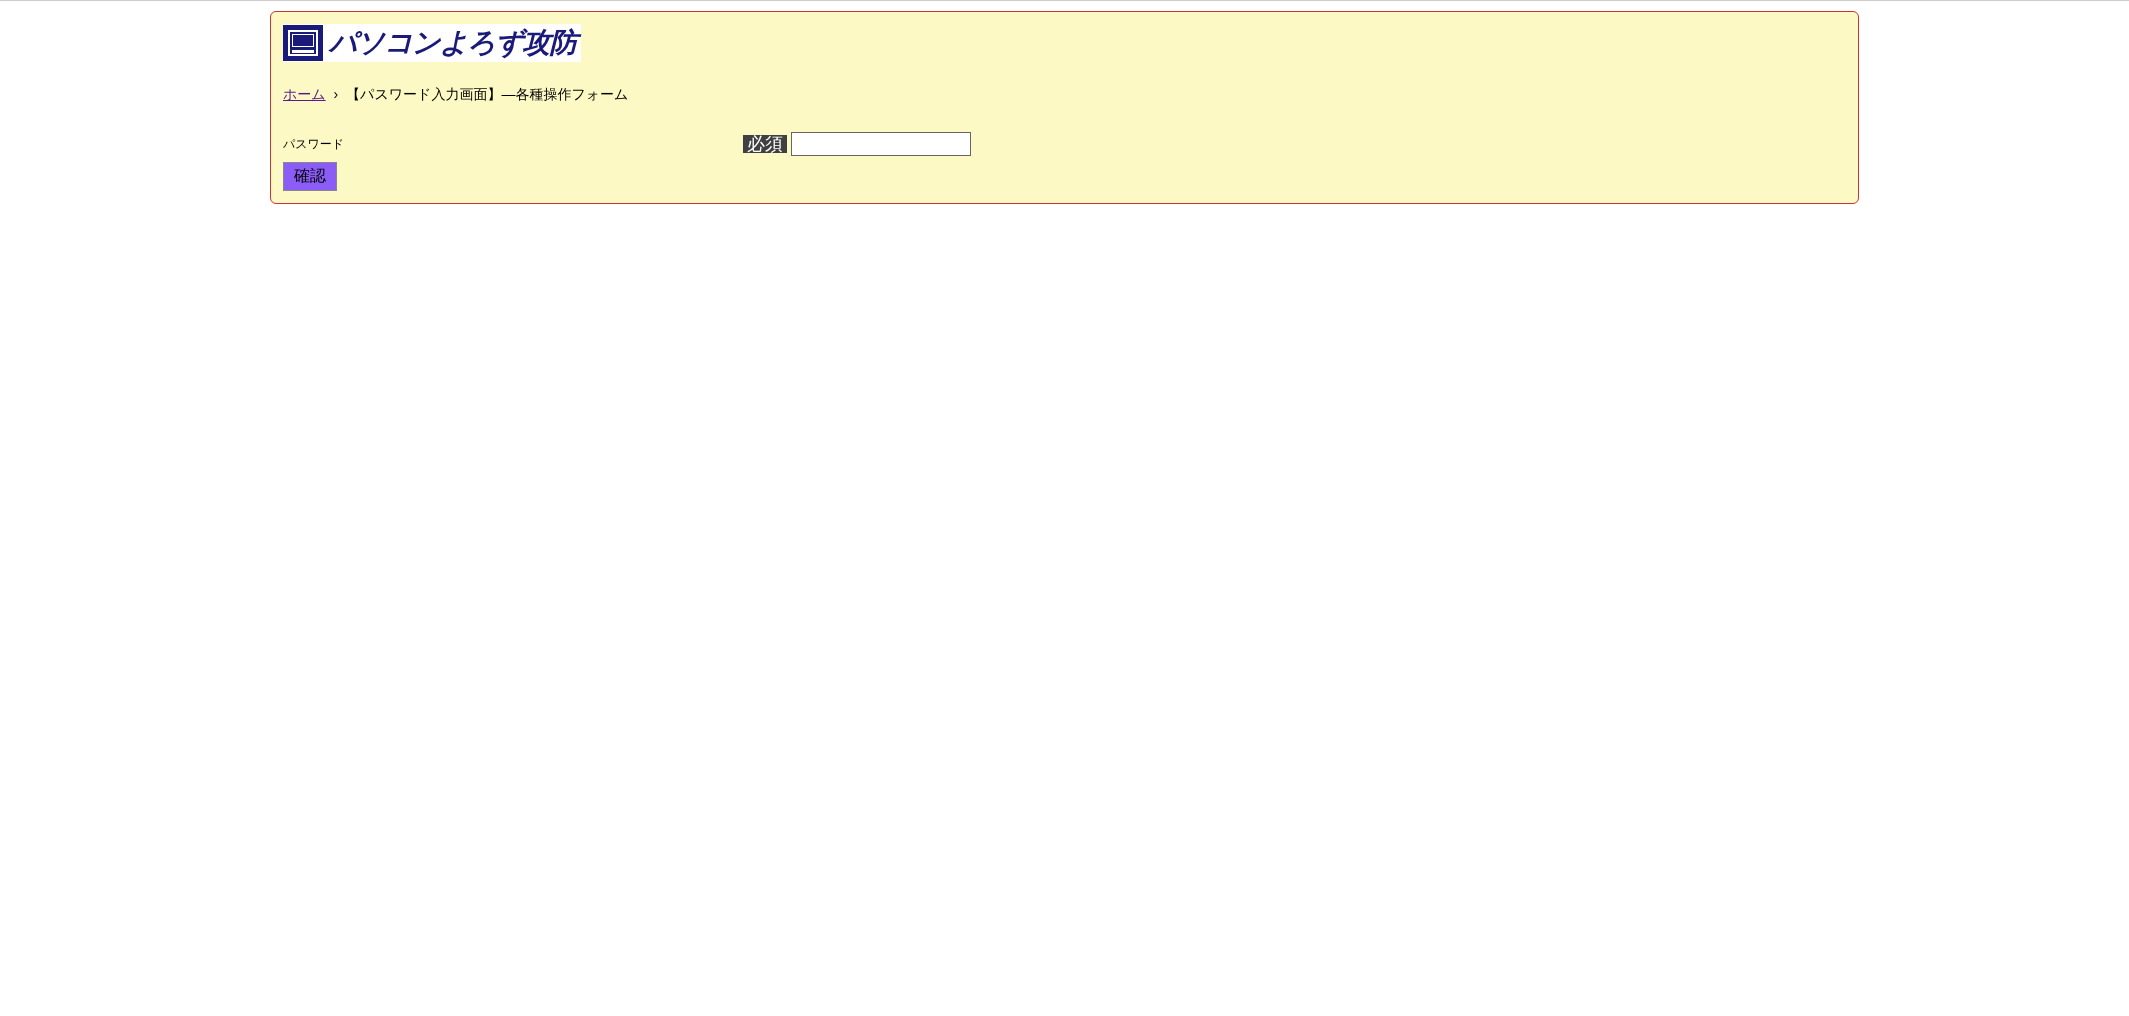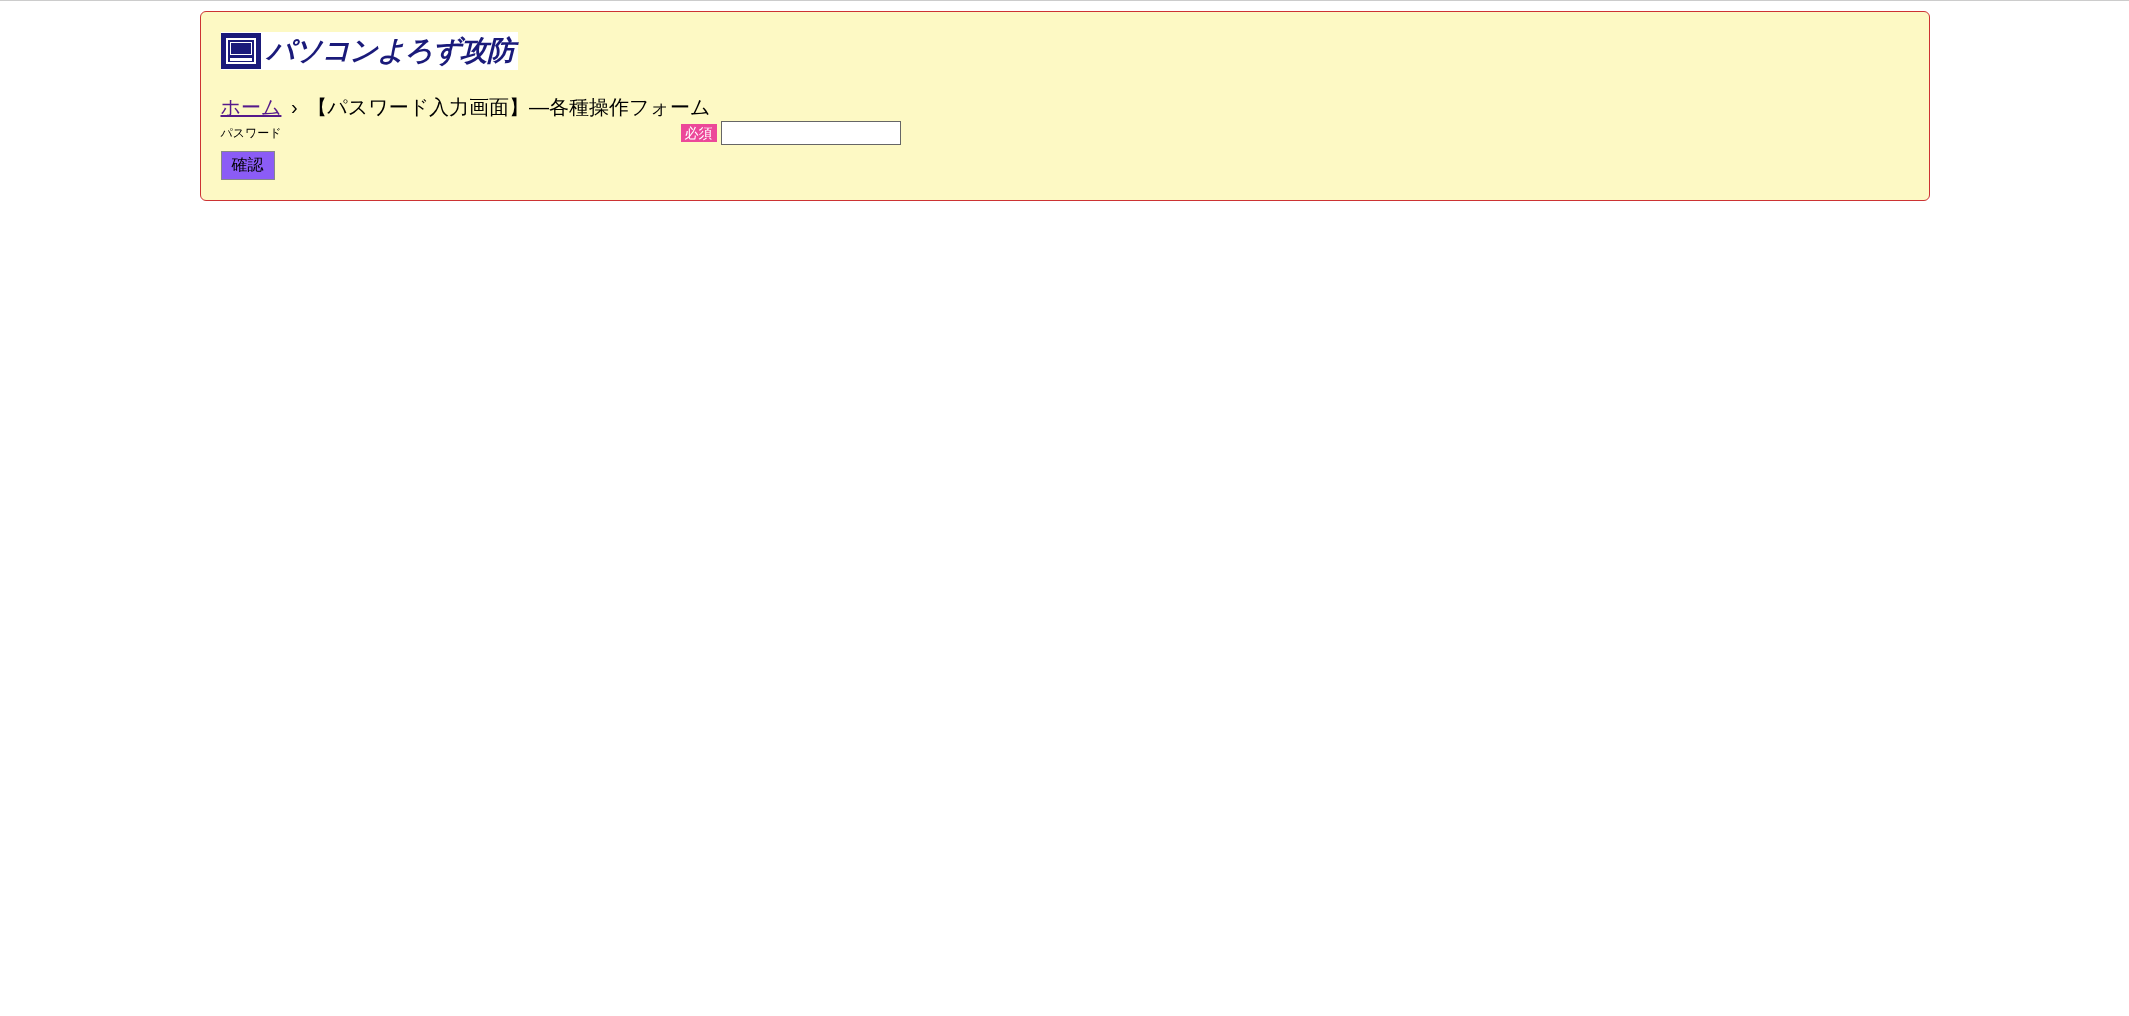--- a/index.html
+++ b/index.html
@@ -7,25 +7,25 @@
       padding: 0;
       box-sizing: border-box;
     }
     body {
       font-family: "MS PGothic", "Hiragino Kaku Gothic Pro", Meiryo, sans-serif;
       background: #fff;
       border-top: 1px solid #ccc;
     }
     .container {
       margin: 10px auto 0 auto;
-      width: 1730px;
+      width: 1589px;
       border: 1px solid #cc3333;
       border-radius: 6px;
       background: #fdf9c4;
-      padding: 20px;
+      padding: 12px;
     }
     .logo-bar {
       display: flex;
       align-items: center;
       gap: 6px;
       background: #fff;
       width: fit-content;
       padding: 0 4px 0 0;
       margin-bottom: 24px;
     }
@@ -66,44 +66,45 @@
     }
     .logo-text {
       font-size: 28px;
       font-weight: bold;
       font-style: italic;
       color: #1a1a7a;
       letter-spacing: -1px;
       font-family: "HGP創英角ﾎﾟｯﾌﾟ体", "MS PGothic", sans-serif;
     }
     .breadcrumb {
-      font-size: 20px;
+      font-size: 14px;
+      margin-bottom: 28px;
       color: #000;
     }
     .breadcrumb a {
       color: #551a8b;
       text-decoration: underline;
     }
     .breadcrumb .sep {
       margin: 0 4px;
     }
     .form-row {
       display: flex;
       align-items: center;
       margin-bottom: 6px;
     }
     .form-label {
       font-size: 12px;
       width: 460px;
       color: #000;
     }
     .required-badge {
-      background: #ec4899;
+      background: #404040;
       color: #fff;
-      font-size: 14px;
+      font-size: 18px;
       padding: 0 4px;
       margin-right: 4px;
       line-height: 18px;
       height: 18px;
       display: inline-block;
     }
     .password-input {
       border: 1px solid #666;
       height: 24px;
       width: 180px;

